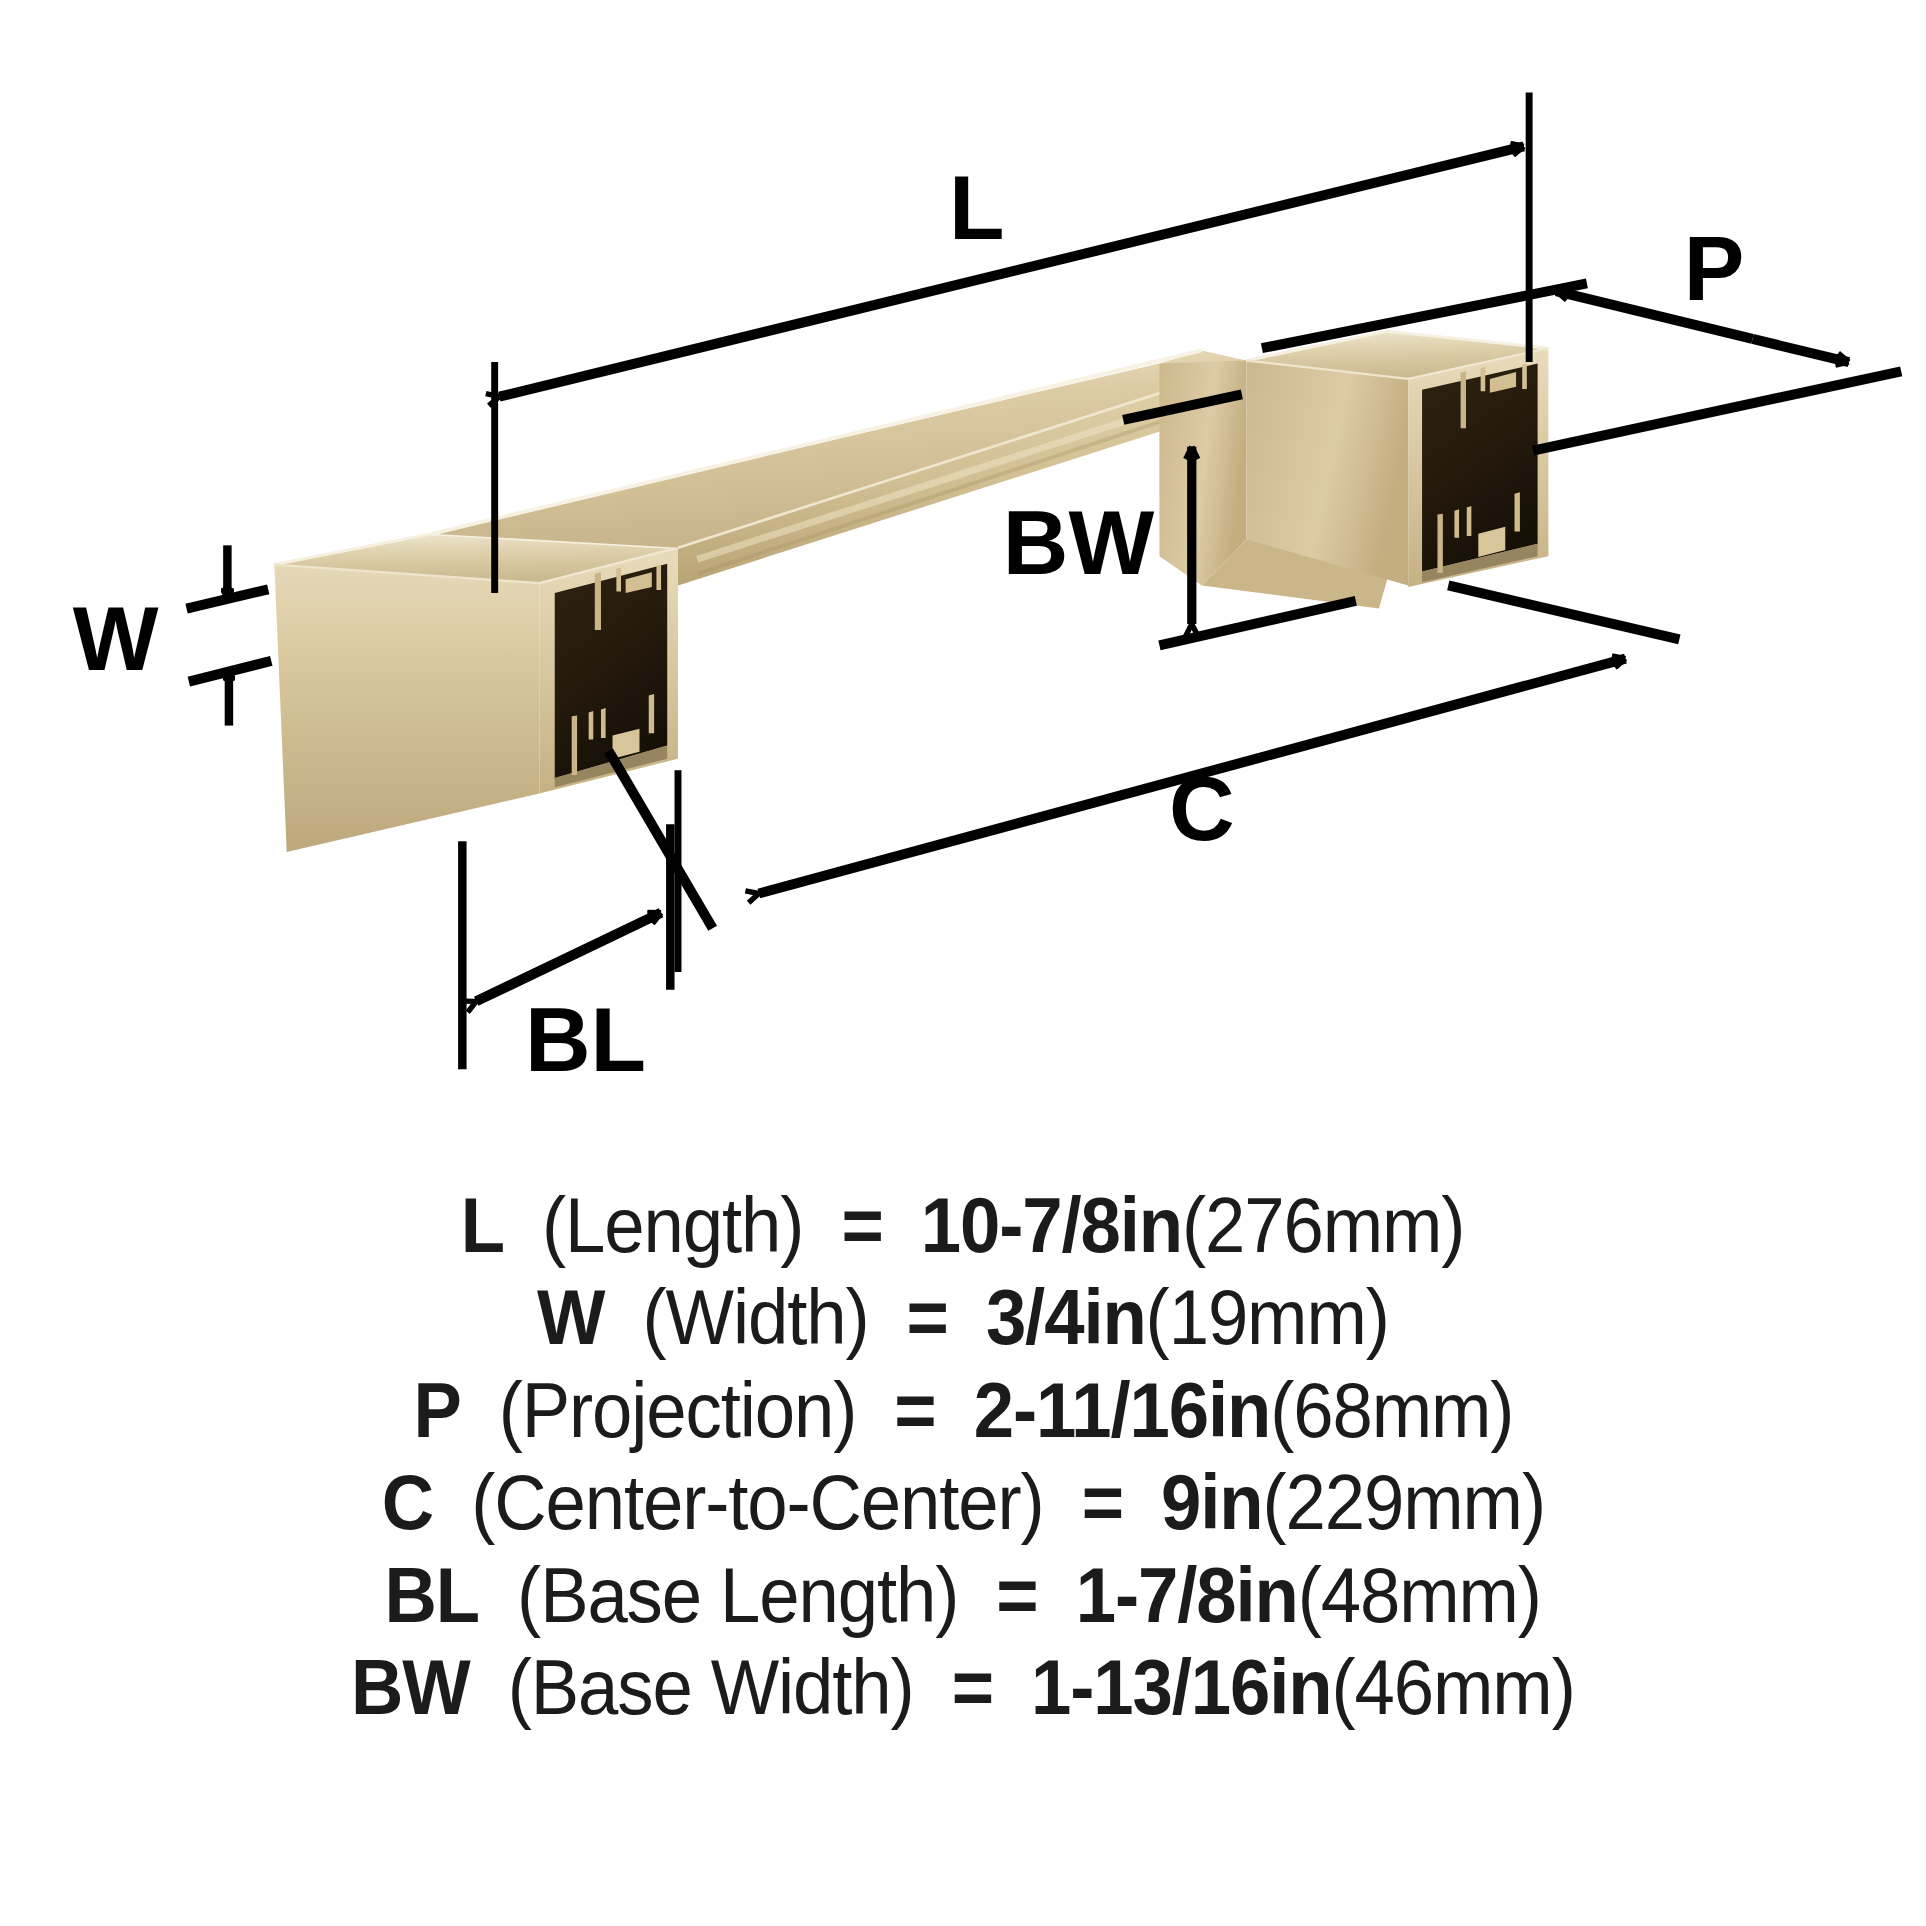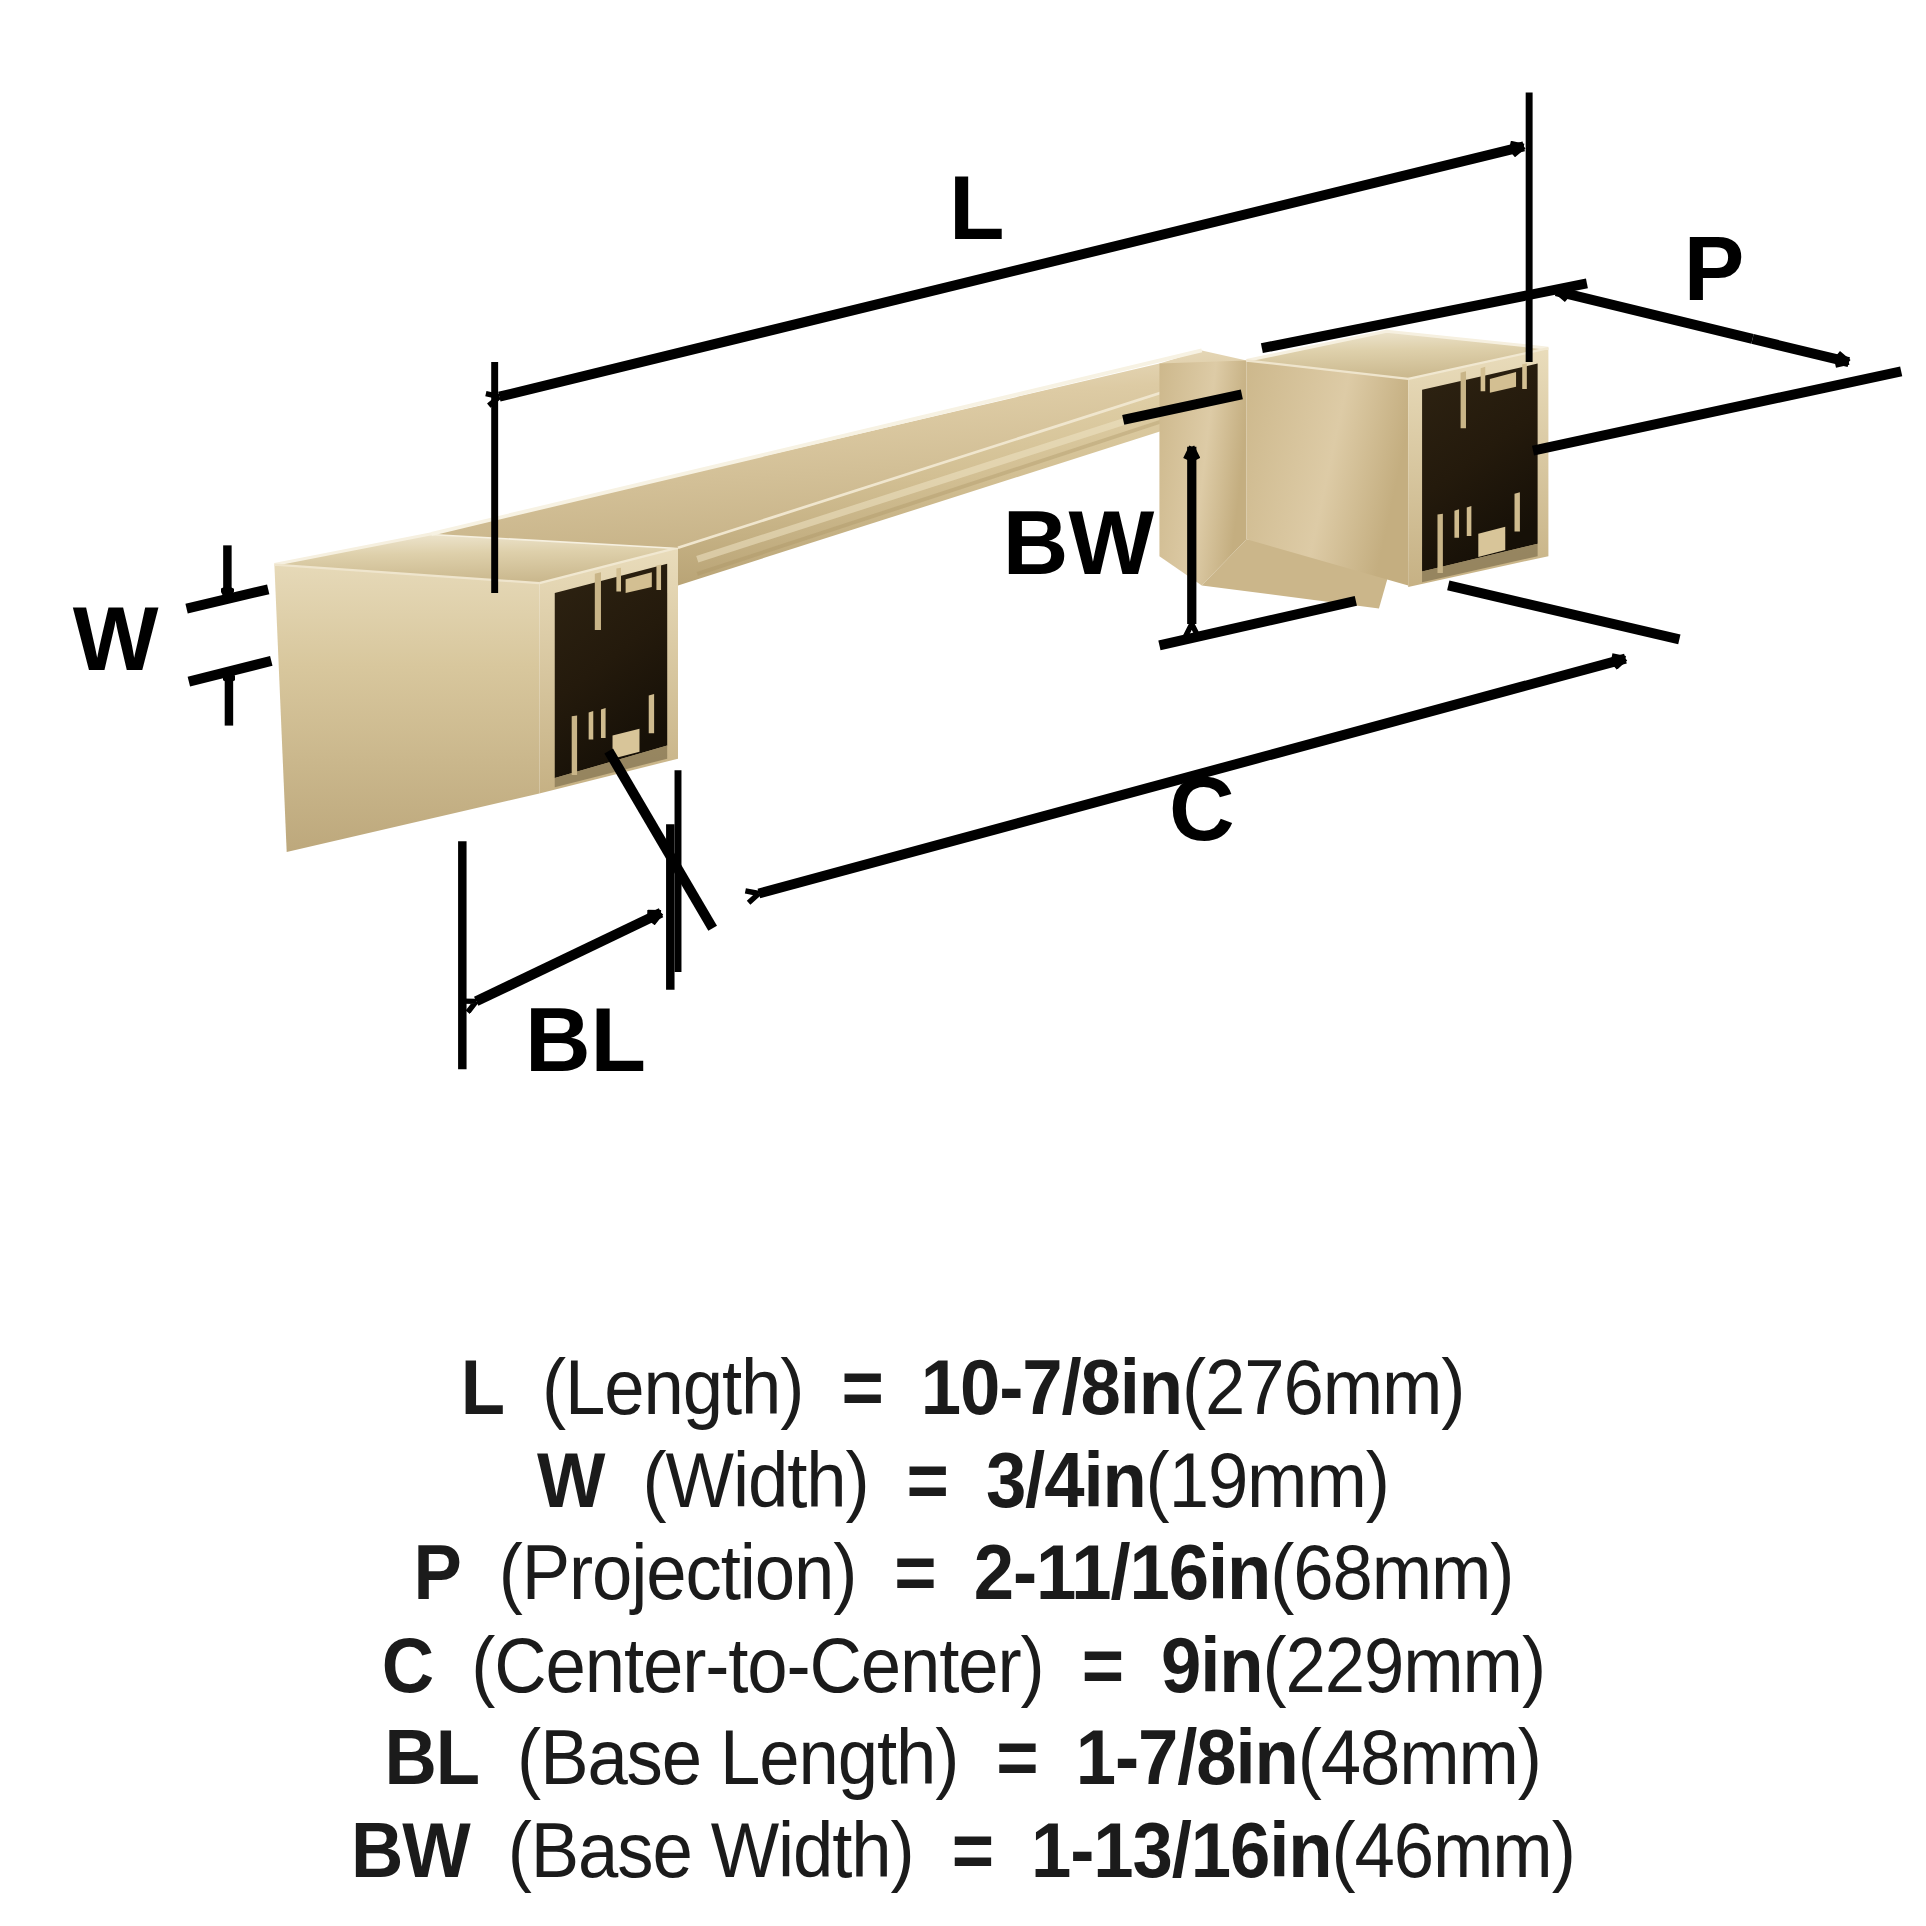--- a/index.html
+++ b/index.html
@@ -1,21 +1,21 @@
 <!DOCTYPE html>
 <html style="font-size:12.3px"><head>
 <meta charset="utf-8">
 <style>
   html,body{margin:0;padding:0;background:#ffffff;}
   body{width:1926px;height:1926px;font-family:"Liberation Sans",sans-serif;
        color:#1a1a1a;overflow:hidden;position:relative;}
 
   #diagram-stage{position:absolute;left:0;top:0;width:1926px;height:1140px;}
   #spec-block{position:absolute;left:0;top:1179px;width:1926px;height:717px;
-              display:flex;flex-direction:column;align-items:center;justify-content:flex-end;}
+              display:flex;flex-direction:column;align-items:center;justify-content:flex-start;}
 
   .spec-line{
     font-size:78px;
     line-height:1.185;
     font-weight:400;
     letter-spacing:-1.2px;
     color:#1b1b1b;
     white-space:nowrap;
     text-align:center;
     transform:scaleX(0.93);

